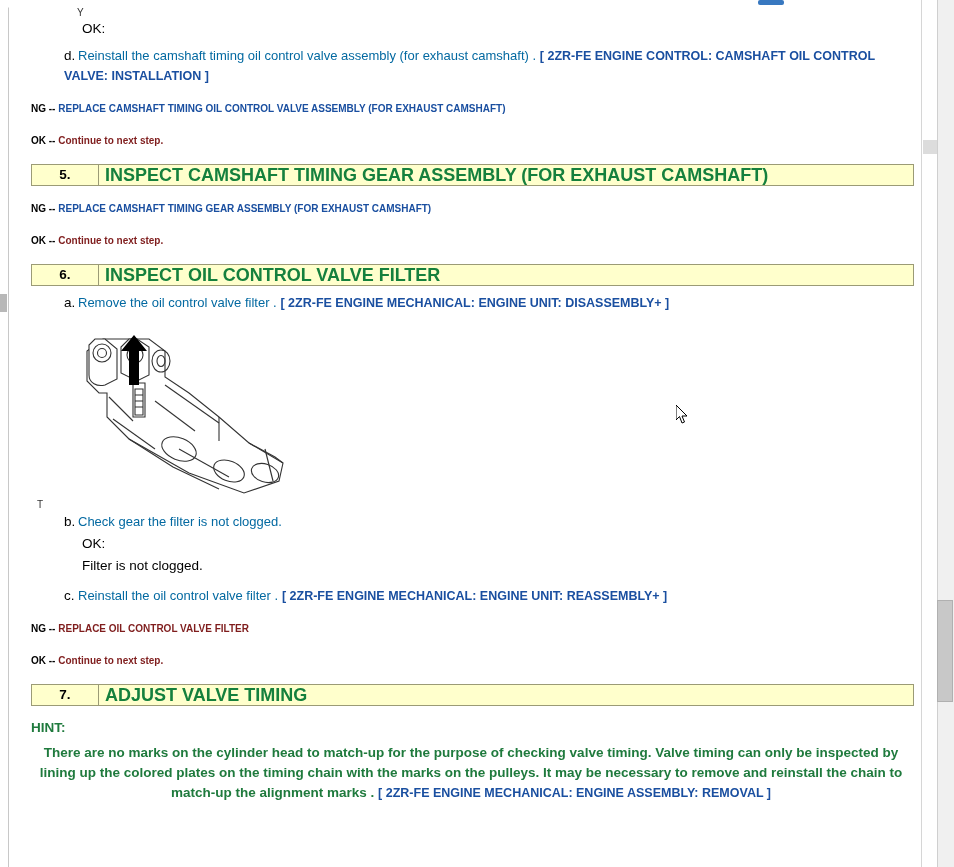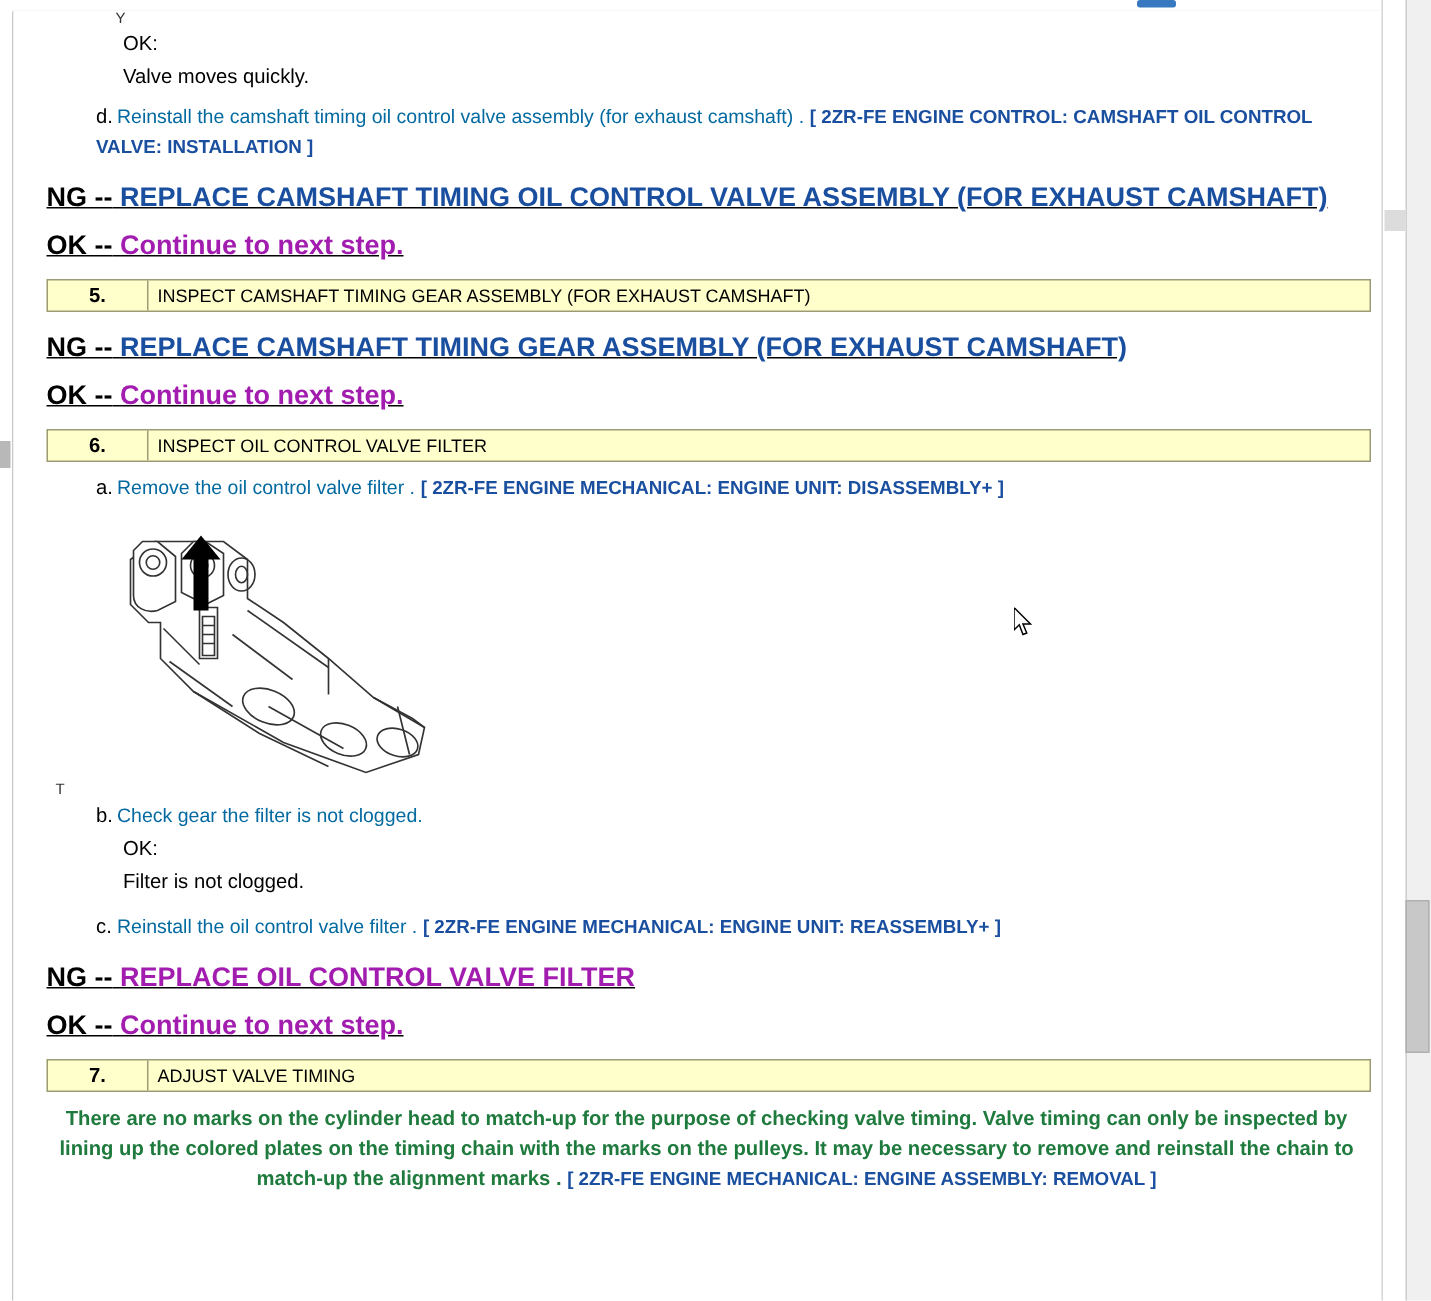--- a/index.html
+++ b/index.html
@@ -103,33 +103,32 @@
   }
   .ref-link {
     color: #1a4fa0;
     font-weight: bold;
     font-size: 12.5px;
     cursor: pointer;
   }
 
   .verdict {
     font-weight: bold;
-    font-size: 18px;
+    font-size: 10px;
     line-height: 18px;
     margin: 14px 0 0 22px;
-    text-decoration: underline;
   }
   .verdict .lbl { color: #000; }
   .verdict .link {
     color: #1a4fa0;
     font-weight: bold;
     cursor: pointer;
   }
   .verdict .plain {
-    color: #a21caf;
+    color: #7f1d1d;
     font-weight: bold;
   }
 
   
   .step-box {
     margin: 14px 0 0 22px;
     width: 883px;
     border: 1px solid #9b9b76;
     background: #ffffcc;
     display: flex;
@@ -141,24 +140,24 @@
     border-right: 1px solid #9b9b76;
     text-align: center;
     font-weight: bold;
     font-size: 13.5px;
     line-height: 20px;
     color: #000;
   }
   .step-title {
     flex: 1;
     padding-left: 6px;
-    font-weight: normal;
-    font-size: 12px;
-    line-height: 20px;
-    color: #000000;
+    font-weight: bold;
+    font-size: 18px;
+    line-height: 20px;
+    color: #15803d;
   }
 
   .substep {
     margin: 7px 0 0 55px;
     font-size: 13.5px;
     line-height: 20px;
   }
   .substep .marker {
     display: inline-block;
     width: 14px;
@@ -232,21 +231,20 @@
   </div>
 
   <div class="top-strip">
     <div class="top-blue"></div>
   </div>
 
   <div id="content">
 
     <div class="tiny-letter">Y</div>
     <div class="plain-line" style="margin-top:0">OK:</div>
-    <div class="plain-line">Valve moves quickly.</div>
 
     <div class="substep" style="width:855px;">
       <span class="marker">d.</span><span class="step-text">Reinstall the camshaft timing oil control valve assembly (for exhaust camshaft) .</span>
       <span class="ref-link">[ 2ZR-FE ENGINE CONTROL: CAMSHAFT OIL CONTROL VALVE: INSTALLATION ]</span>
     </div>
 
     <div class="verdict">
       <span class="lbl">NG --</span>
       <span class="link">REPLACE CAMSHAFT TIMING OIL CONTROL VALVE ASSEMBLY (FOR EXHAUST CAMSHAFT)</span>
     </div>
@@ -340,20 +338,21 @@
     </div>
     <div class="verdict">
       <span class="lbl">OK --</span>
       <span class="plain">Continue to next step.</span>
     </div>
 
     <div class="step-box">
       <div class="step-num">7.</div>
       <div class="step-title">ADJUST VALVE TIMING</div>
     </div>
+    <div class="hint-label">HINT:</div>
     <div class="hint-body">
       <span>There are no marks on the cylinder head to match-up for the purpose of checking valve timing. Valve timing can only be inspected by lining up the colored plates on the timing chain with the marks on the pulleys. It may be necessary to remove and reinstall the chain to match-up the alignment marks .</span>
       <span class="ref-link">[ 2ZR-FE ENGINE MECHANICAL: ENGINE ASSEMBLY: REMOVAL ]</span>
     </div>
 
   </div>
 
   <div class="scroll-col-inner"></div>
   <div class="scroll-inner-thumb"></div>
   <div class="scroll-col">

